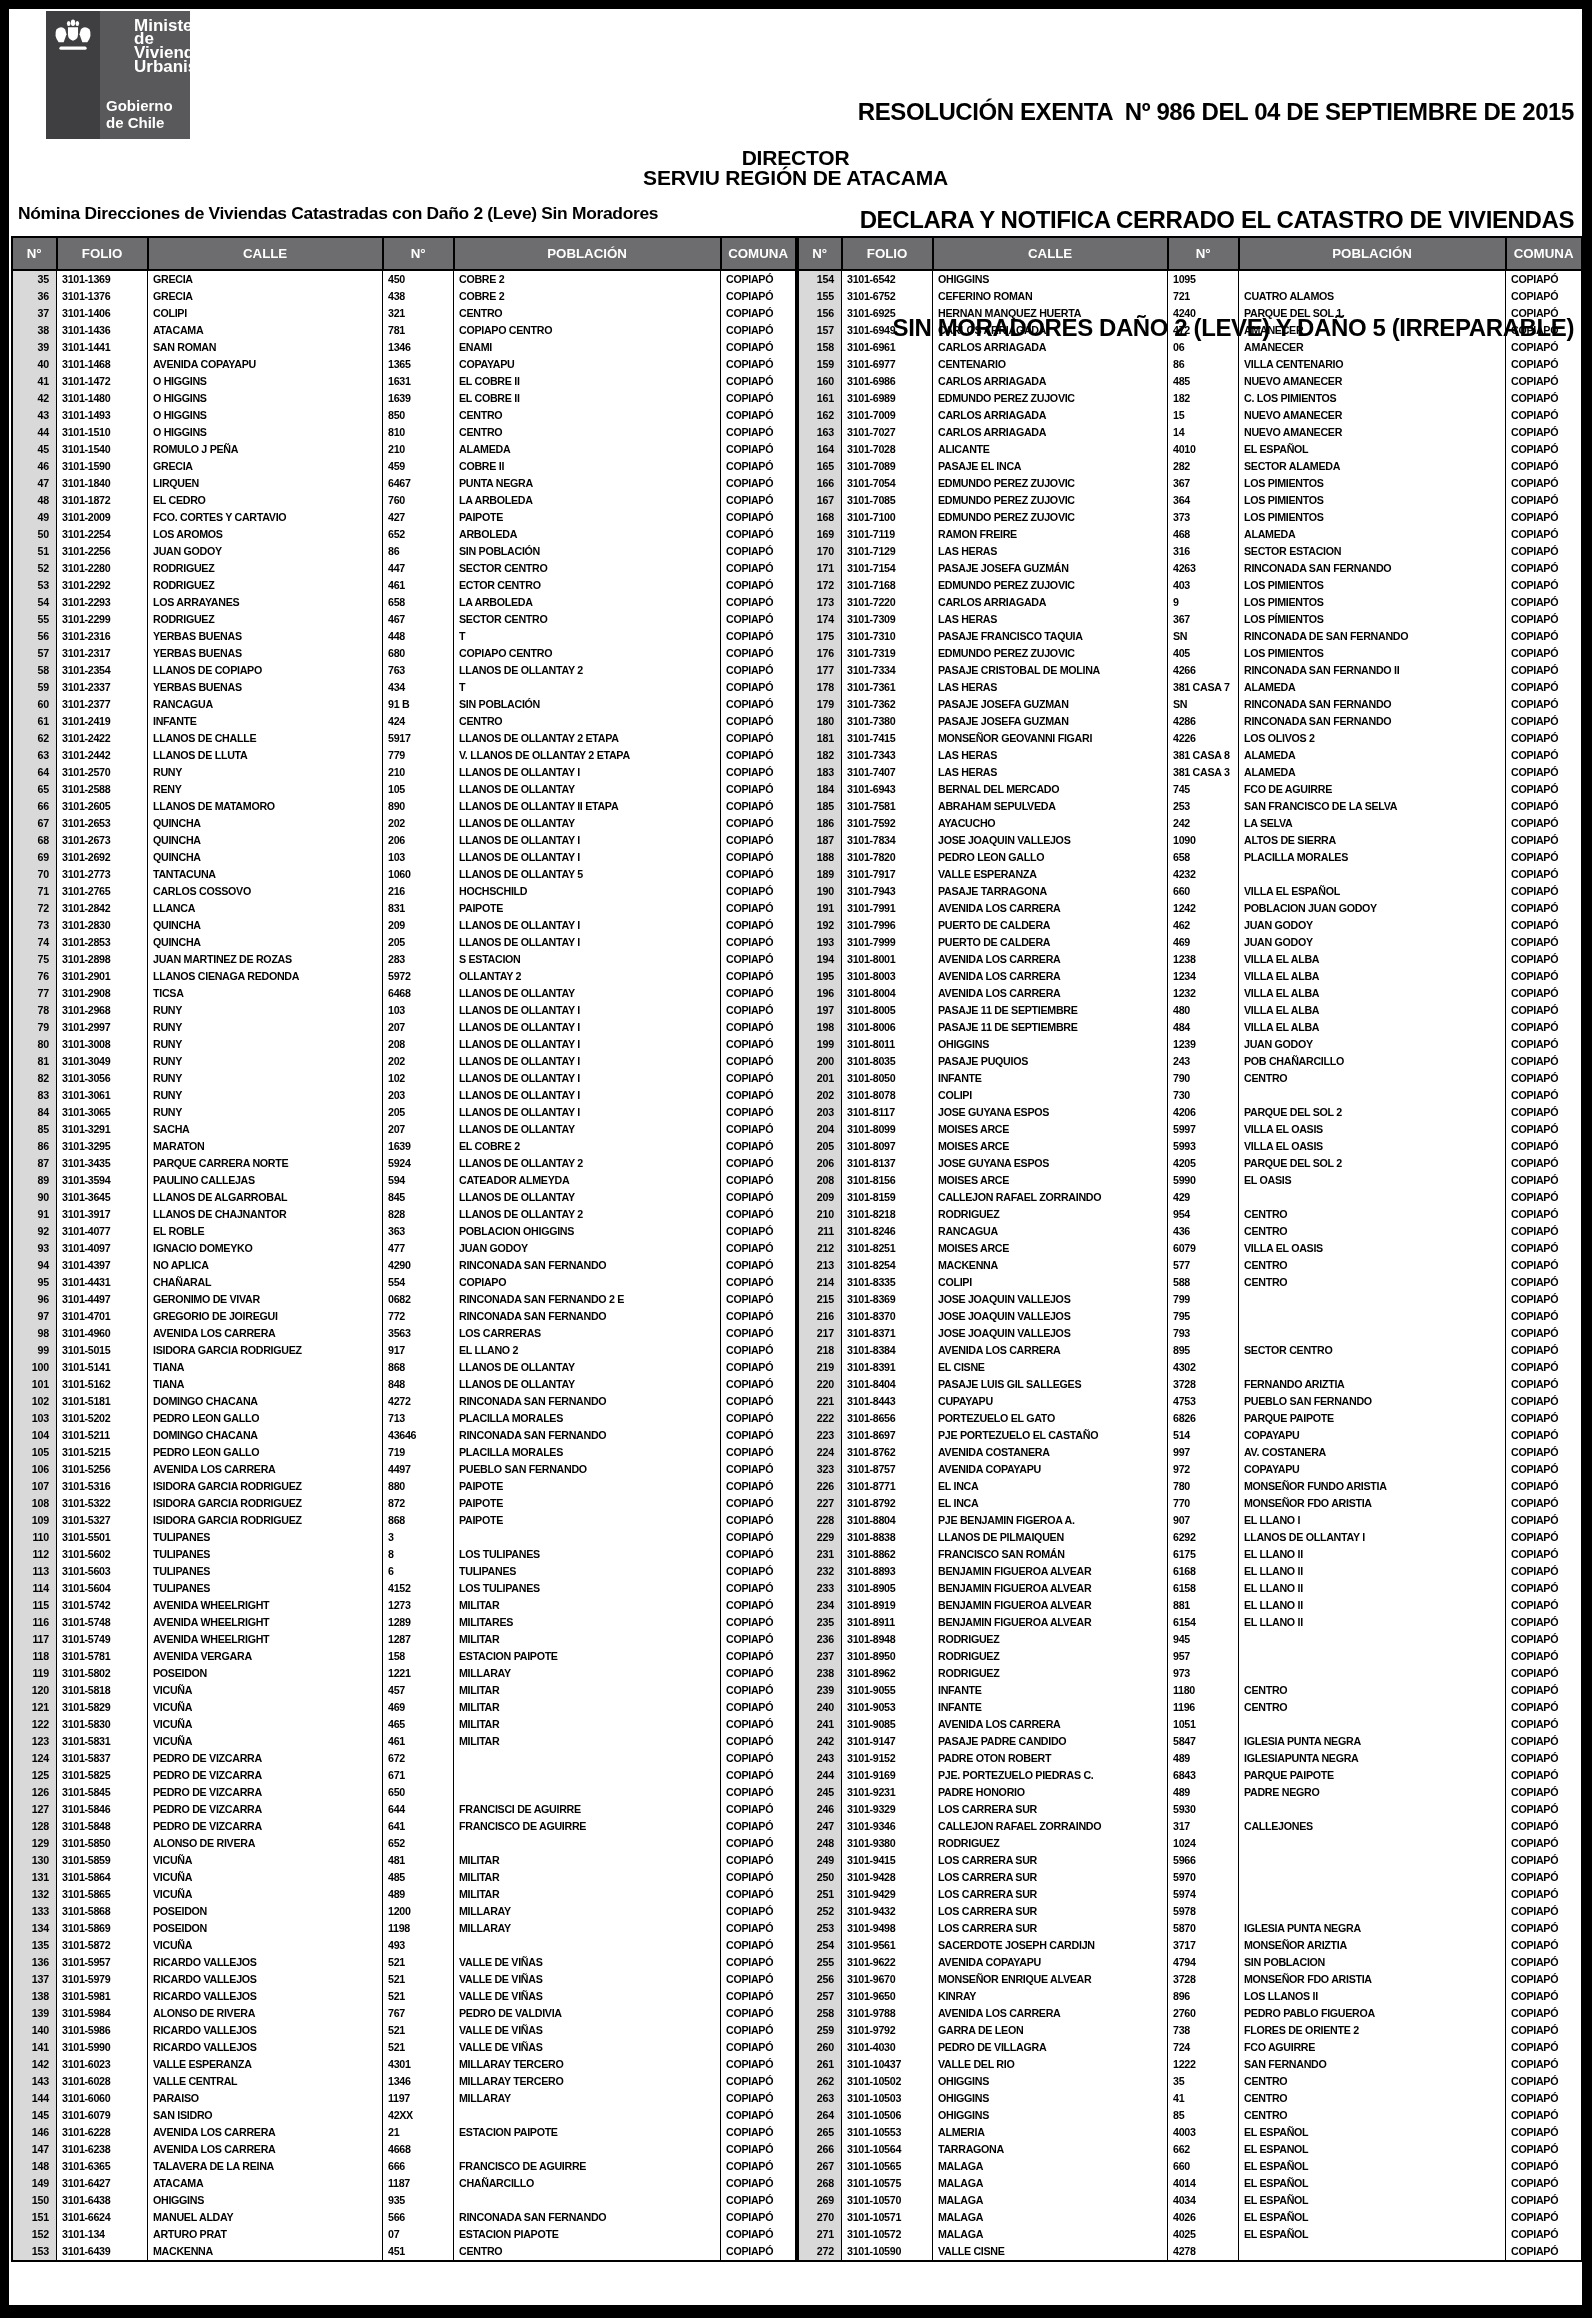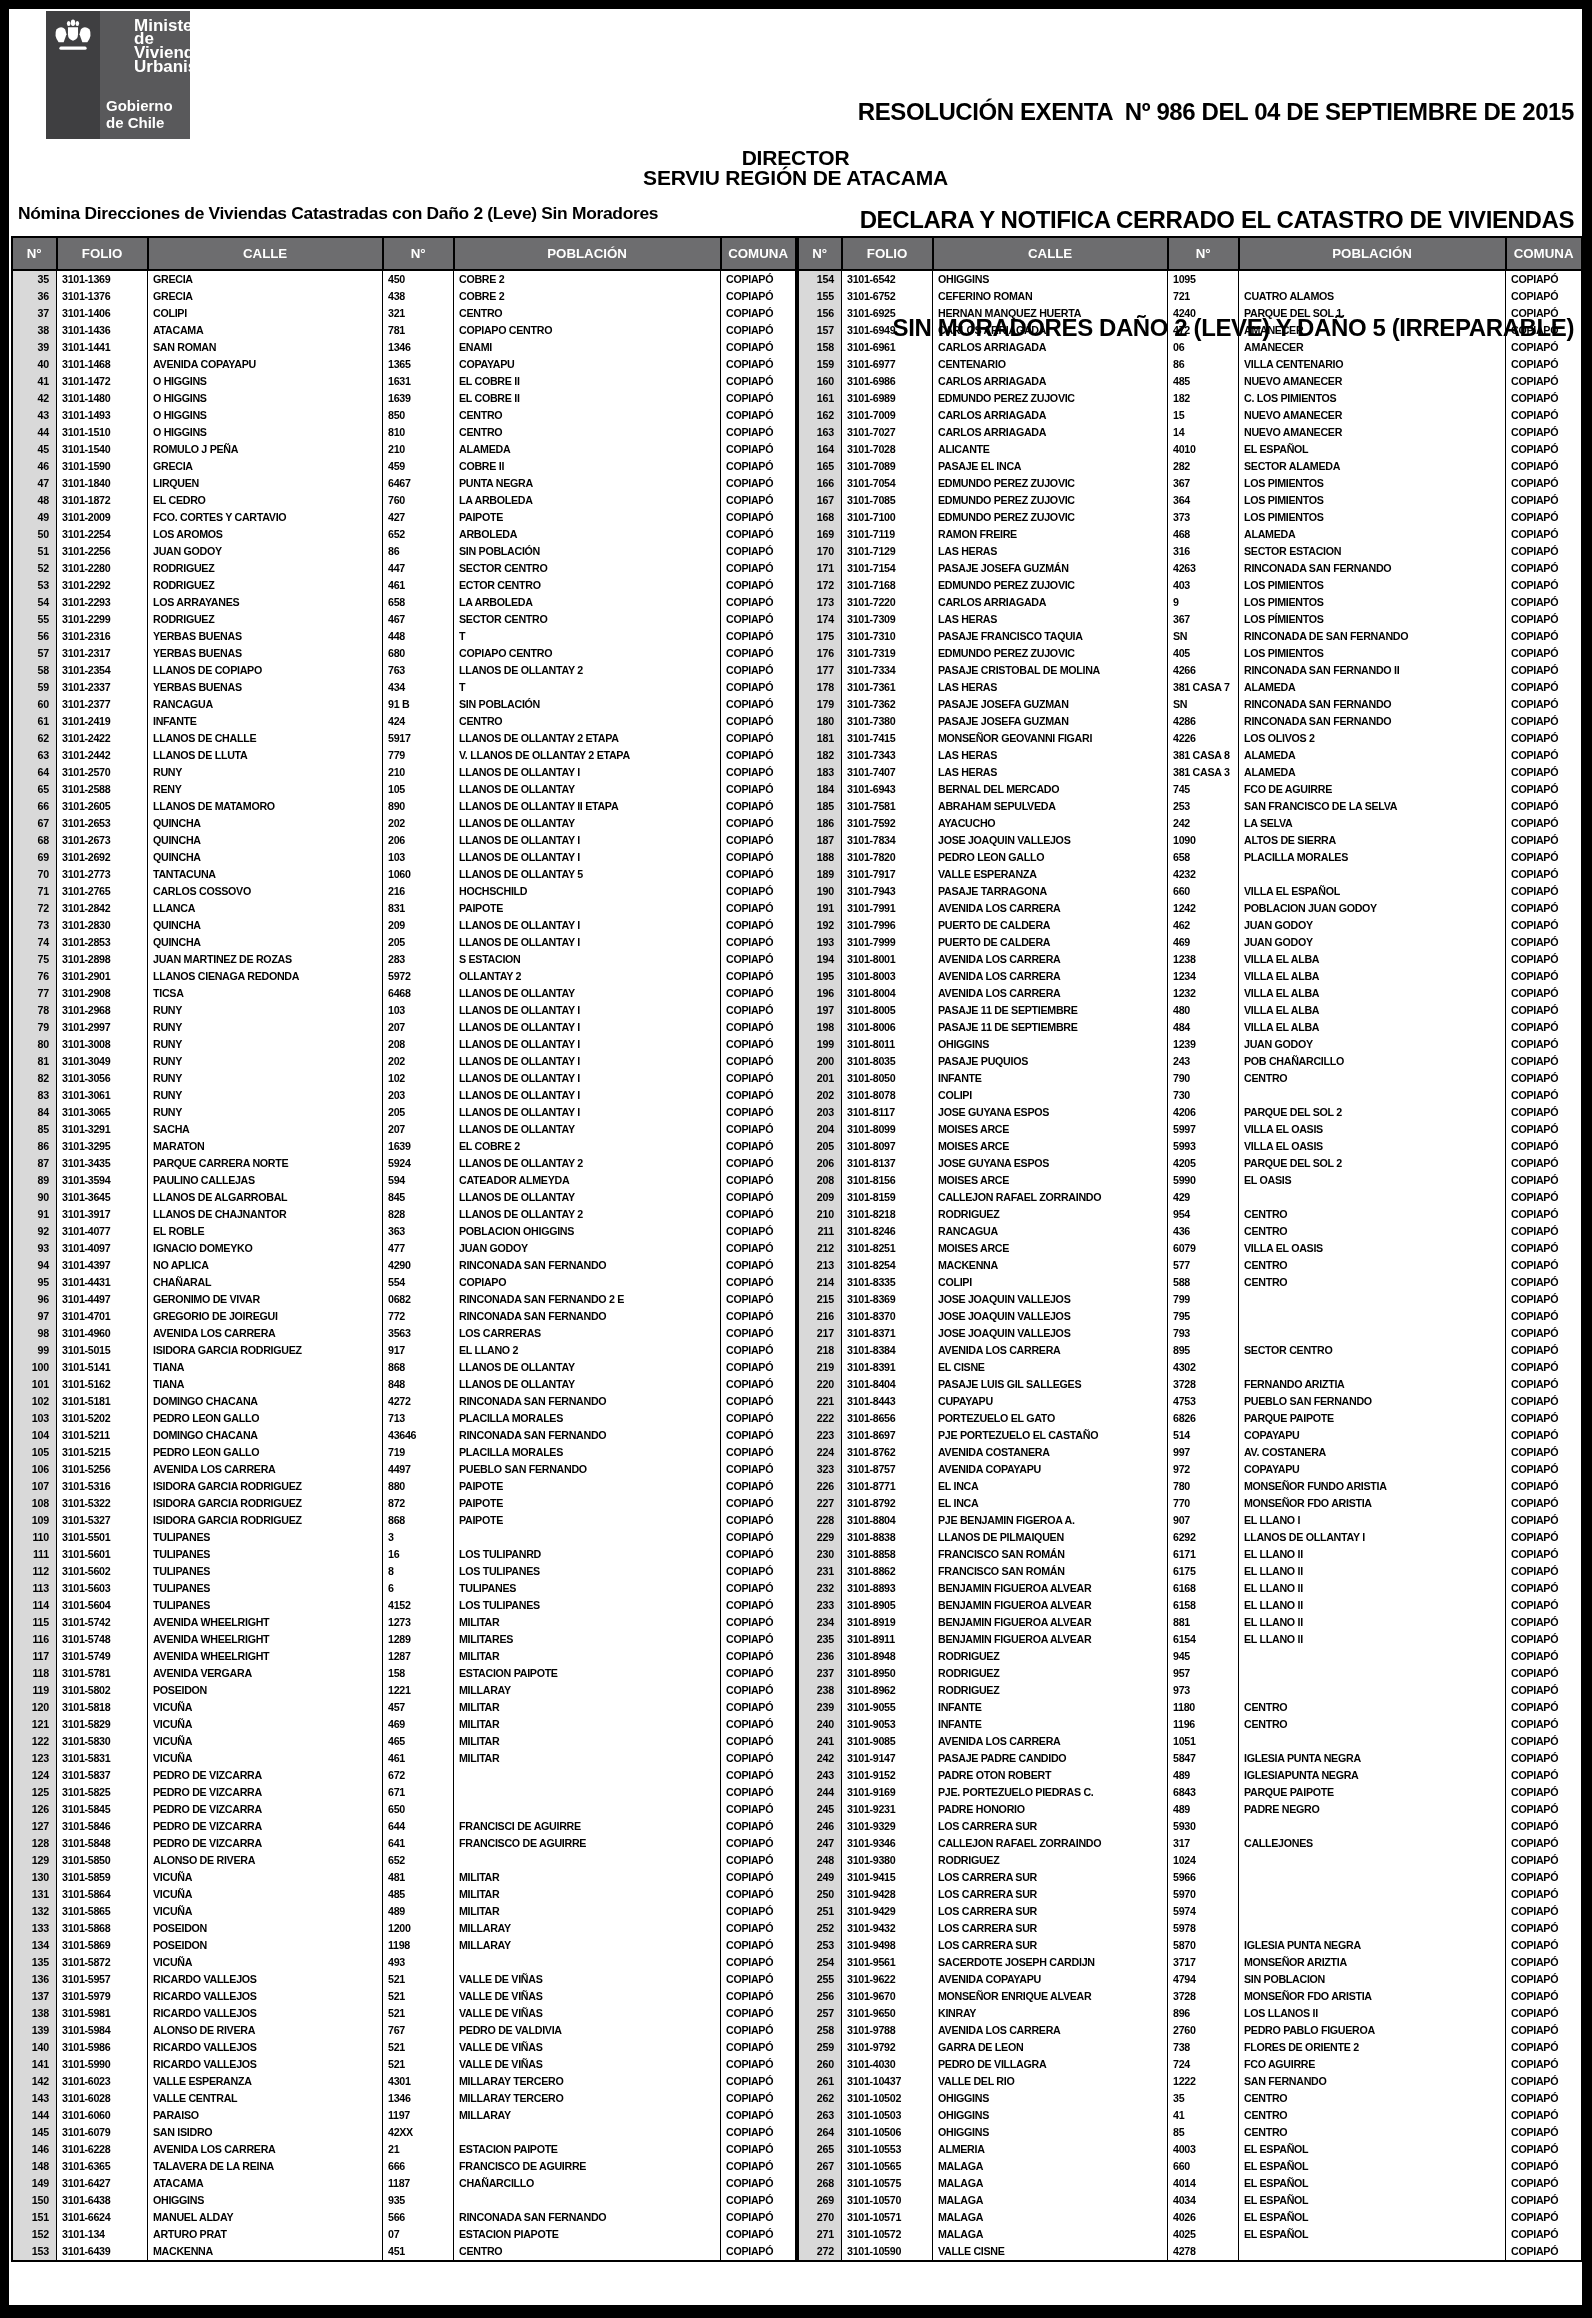--- a/index.html
+++ b/index.html
@@ -1168,34 +1168,20 @@
           <td class="c4"></td>
           <td class="c5">COPIAPÓ</td>
           <td class="c0 half-start">229</td>
           <td class="c1">3101-8838</td>
           <td class="c2">LLANOS DE PILMAIQUEN</td>
           <td class="c3">6292</td>
           <td class="c4">LLANOS DE OLLANTAY I</td>
           <td class="c5">COPIAPÓ</td>
         </tr>
         <tr>
-          <td class="c0">111</td>
-          <td class="c1">3101-5601</td>
-          <td class="c2">TULIPANES</td>
-          <td class="c3">16</td>
-          <td class="c4">LOS TULIPANRD</td>
-          <td class="c5">COPIAPÓ</td>
-          <td class="c0 half-start">230</td>
-          <td class="c1">3101-8858</td>
-          <td class="c2">FRANCISCO SAN ROMÁN</td>
-          <td class="c3">6171</td>
-          <td class="c4">EL LLANO II</td>
-          <td class="c5">COPIAPÓ</td>
-        </tr>
-        <tr>
           <td class="c0">112</td>
           <td class="c1">3101-5602</td>
           <td class="c2">TULIPANES</td>
           <td class="c3">8</td>
           <td class="c4">LOS TULIPANES</td>
           <td class="c5">COPIAPÓ</td>
           <td class="c0 half-start">231</td>
           <td class="c1">3101-8862</td>
           <td class="c2">FRANCISCO SAN ROMÁN</td>
           <td class="c3">6175</td>
@@ -1669,20 +1655,34 @@
           <td class="c1">3101-6228</td>
           <td class="c2">AVENIDA LOS CARRERA</td>
           <td class="c3">21</td>
           <td class="c4">ESTACION PAIPOTE</td>
           <td class="c5">COPIAPÓ</td>
           <td class="c0 half-start">265</td>
           <td class="c1">3101-10553</td>
           <td class="c2">ALMERIA</td>
           <td class="c3">4003</td>
           <td class="c4">EL ESPAÑOL</td>
+          <td class="c5">COPIAPÓ</td>
+        </tr>
+        <tr>
+          <td class="c0">147</td>
+          <td class="c1">3101-6238</td>
+          <td class="c2">AVENIDA LOS CARRERA</td>
+          <td class="c3">4668</td>
+          <td class="c4"></td>
+          <td class="c5">COPIAPÓ</td>
+          <td class="c0 half-start">266</td>
+          <td class="c1">3101-10564</td>
+          <td class="c2">TARRAGONA</td>
+          <td class="c3">662</td>
+          <td class="c4">EL ESPANOL</td>
           <td class="c5">COPIAPÓ</td>
         </tr>
         <tr>
           <td class="c0">148</td>
           <td class="c1">3101-6365</td>
           <td class="c2">TALAVERA DE LA REINA</td>
           <td class="c3">666</td>
           <td class="c4">FRANCISCO DE AGUIRRE</td>
           <td class="c5">COPIAPÓ</td>
           <td class="c0 half-start">267</td>

